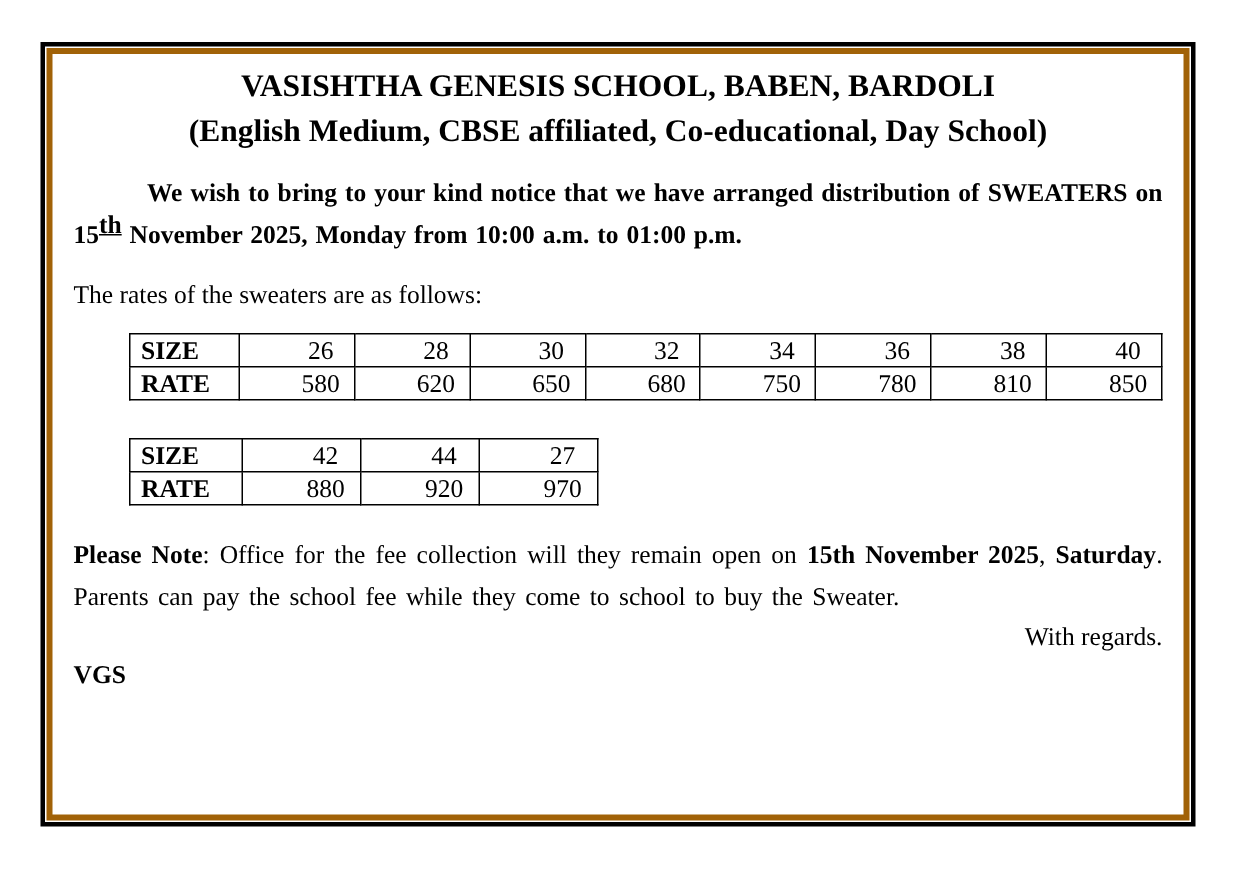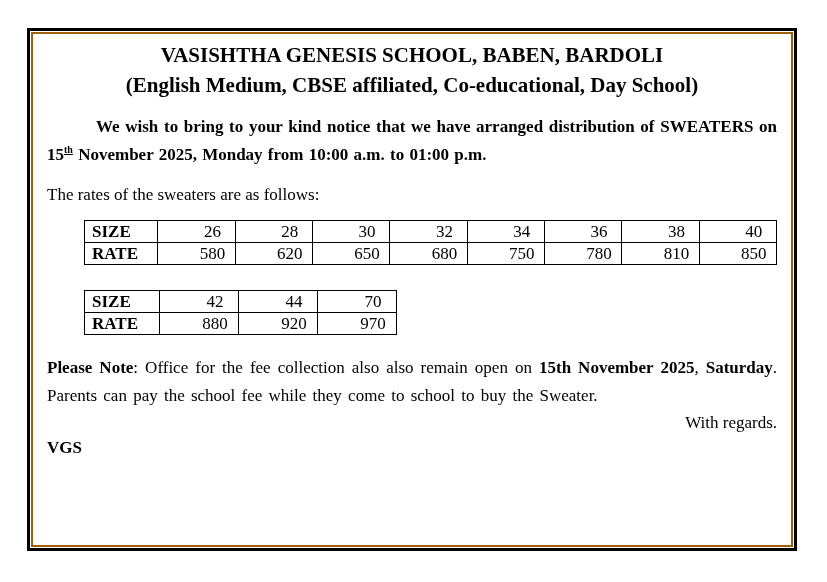--- a/index.html
+++ b/index.html
@@ -12,21 +12,21 @@
   }
   .frame-outer {
     position: absolute;
     left: 27px; top: 28px;
     width: 770px; height: 523px;
     border: 3px solid #000000;
   }
   .frame-inner {
     position: absolute;
     left: 1px; top: 1px; right: 1px; bottom: 1px;
-    border: 2px solid #a16207;
+    border: 4px solid #a16207;
     padding: 6px 14px 0 14px;
   }
   .doc-title {
     text-align: center;
     font-weight: bold;
     font-size: 21px;
     line-height: 30px;
   }
   .doc-subtitle {
     text-align: center;
@@ -51,21 +51,21 @@
   .intro-para {
     margin-top: 13px;
     font-weight: bold;
     font-size: 17px;
     line-height: 28px;
     text-align: justify;
     text-indent: 49px;
     word-spacing: 1px;
   }
   .intro-para sup {
-    font-size: 10px;
+    font-size: 17px;
     vertical-align: super;
     line-height: 0;
     text-decoration: underline;
   }
   .rates-intro {
     margin-top: 15px;
     font-size: 17px;
     line-height: 22px;
   }
   table.rates {
@@ -150,30 +150,30 @@
       </tr>
     </tbody>
       </table>
 
     <table class="rates table-2">
       <tbody>
           <tr>
         <td class="lbl">SIZE</td>
         <td class="val">42</td>
         <td class="val">44</td>
-        <td class="val">70</td>
+        <td class="val">27</td>
       </tr>
       <tr>
         <td class="lbl">RATE</td>
         <td class="val">880</td>
         <td class="val">920</td>
         <td class="val">970</td>
       </tr>
     </tbody>
       </table>
 
-    <div class="note-para"><span class="b">Please Note</span><span>: Office for the fee collection also also remain open on </span><span class="b">15th November 2025</span><span>, </span><span class="b">Saturday</span><span>. Parents can pay the school fee while they come to school to buy the Sweater.</span></div>
+    <div class="note-para"><span class="b">Please Note</span><span>: Office for the fee collection will they remain open on </span><span class="b">15th November 2025</span><span>, </span><span class="b">Saturday</span><span>. Parents can pay the school fee while they come to school to buy the Sweater.</span></div>
 
     <div class="closing">With regards.</div>
     <div class="signature">VGS</div>
 
   </div>
 </div>
 
 </body></html>

